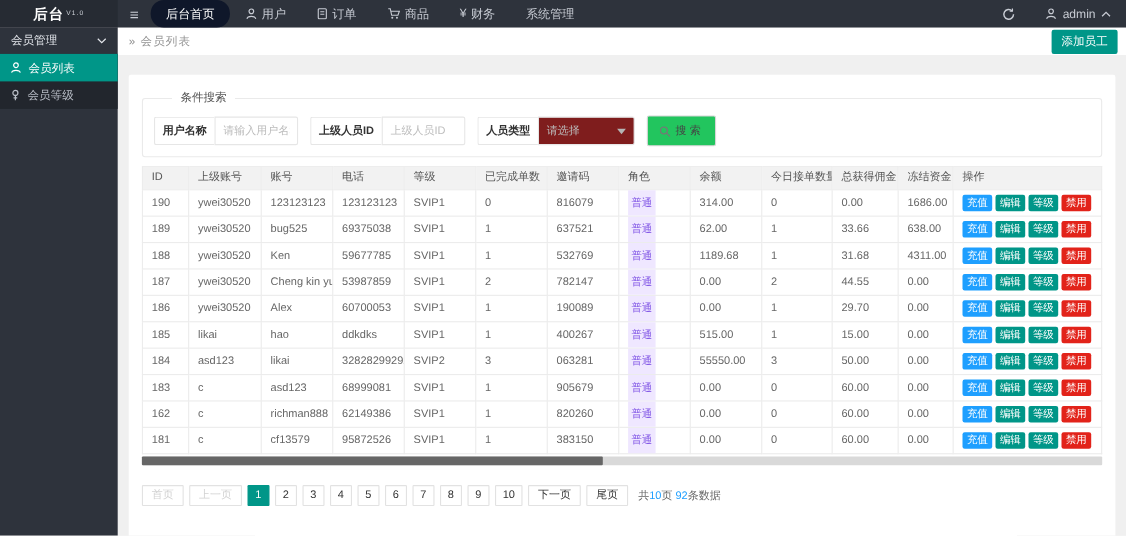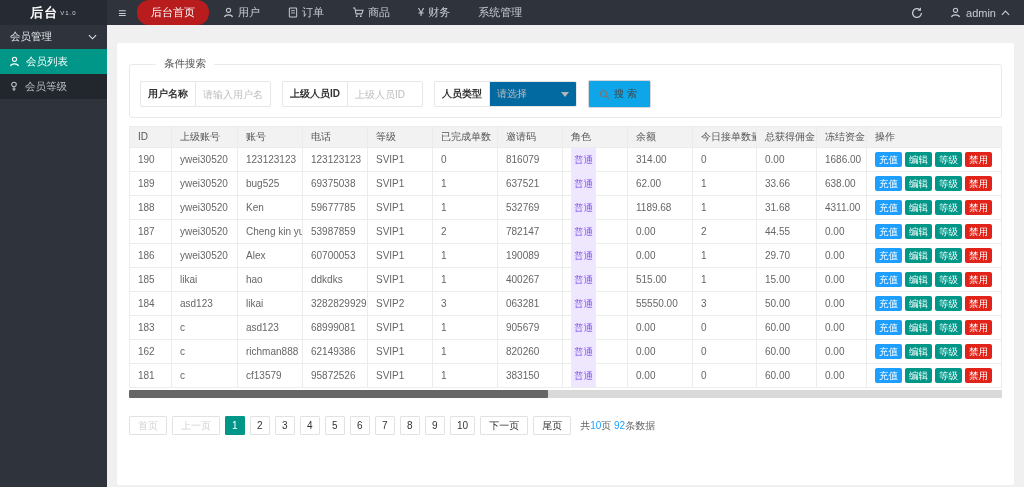--- a/index.html
+++ b/index.html
@@ -6,21 +6,21 @@
   html,body { width:1024px; height:487px; overflow:hidden; }
   body { font-family:"Liberation Sans","DejaVu Sans",sans-serif; background:#f0f0f0; position:relative; }
 
   
   .topbar { position:absolute; top:0; left:0; width:1024px; height:25px; background:#2e333c; display:flex; align-items:stretch; z-index:5; }
   .logo { width:107px; background:#262b33; color:#fff; display:flex; align-items:center; justify-content:center; font-size:13px; font-weight:bold; letter-spacing:1px; }
   .logo sup { font-size:6px; margin-left:2px; font-weight:normal; color:#cfd3da; }
   .burger { width:30px; display:flex; align-items:center; justify-content:center; color:#c8ccd4; font-size:14px; cursor:pointer; }
   .nav-items { display:flex; align-items:stretch; }
   .nav-item { display:flex; align-items:center; gap:4px; padding:0 14px; color:#c8ccd4; font-size:11px; cursor:pointer; white-space:nowrap; }
-  .nav-item.active { background:#b91c1c; color:#fff;border-radius:12px; }
+  .nav-item.active { background:#0f172a; color:#fff;border-radius:12px; }
   .nav-ic { display:flex; align-items:center; }
   .yen { font-size:11px; line-height:1; }
   .top-right { margin-left:auto; display:flex; align-items:center; }
   .refresh-btn { padding:0 13px; display:flex; align-items:center; color:#c8ccd4; cursor:pointer; height:25px; }
   .admin-box { display:flex; align-items:center; gap:5px; color:#c8ccd4; font-size:11px; padding:0 14px; cursor:pointer; }
 
   
   .sidebar { position:absolute; top:25px; left:0; bottom:0; width:107px; background:#2e333c; z-index:4; }
   .side-group { height:24px; display:flex; align-items:center; justify-content:space-between; padding:0 10px; color:#e3e6eb; font-size:10.5px; cursor:pointer; }
   .side-sub { background:#22262d; }
@@ -36,23 +36,23 @@
   .card { margin:18px 10px 0; background:#fff; border-radius:2px; padding:2px 0 50px; }
 
   
   .search-fs { margin:12px 12px 8px; border:1px solid #eaeaea; border-radius:3px; padding:9px 10px; }
   .search-fs legend { margin-left:16px; padding:0 8px; font-size:10.5px; color:#555; }
   .search-row { display:flex; align-items:center; }
   .pair { display:flex; align-items:stretch; height:26px; margin-right:11px; }
   .pair-label { display:flex; align-items:center; padding:4px 7px; font-size:10px; font-weight:bold; color:#333; border:1px solid #e6e6e6; border-right:none; border-radius:2px 0 0 2px; background:#fff; white-space:nowrap; }
   .pair-input { width:76px; border:1px solid #e6e6e6; border-radius:0 2px 2px 0; font-size:10px; padding:0 7px; color:#333; outline:none; font-family:inherit; }
   .pair-input::placeholder { color:#bcbcbc; }
-  .pair-select { width:88px; border:1px solid #e6e6e6; border-radius:0 2px 2px 0; display:flex; align-items:center; justify-content:space-between; padding:0 7px; font-size:10px; color:#bcbcbc; cursor:pointer; background:#0369a1; }
+  .pair-select { width:88px; border:1px solid #e6e6e6; border-radius:0 2px 2px 0; display:flex; align-items:center; justify-content:space-between; padding:0 7px; font-size:10px; color:#bcbcbc; cursor:pointer; background:#7f1d1d; }
   .sel-arrow { width:0; height:0; border-left:4px solid transparent; border-right:4px solid transparent; border-top:5px solid #b5b5b5; }
-  .search-btn { display:flex; align-items:center; gap:4px; border:1px solid #d6d6d6; background:#0ea5e9; border-radius:2px; height:20px; padding:13px 10px; font-size:10px; color:#444; cursor:pointer; font-family:inherit; }
+  .search-btn { display:flex; align-items:center; gap:4px; border:1px solid #d6d6d6; background:#22c55e; border-radius:2px; height:20px; padding:13px 10px; font-size:10px; color:#444; cursor:pointer; font-family:inherit; }
   .search-btn .lbl { letter-spacing:3px; }
 
   
   .tbl-wrap { margin:0 12px; }
   table { width:100%; border-collapse:collapse; table-layout:fixed; }
   th, td { border:1px solid #ececec; font-size:10px; padding:4px 8px; text-align:left; white-space:nowrap; overflow:hidden; color:#666; font-weight:normal; line-height:12px; }
   thead th { background:#f2f2f2; color:#555; }
   tbody tr { background:#fff; }
   .role-tag { color:#8257e6; background:#efe7ff; padding:18px 3px; border-radius:2px; font-size:9.5px; cursor:pointer; }
   .act-btn { display:inline-block; color:#fff; font-size:9.5px; padding:2px 4px; border-radius:2px; border:none; margin-right:3px; cursor:pointer; line-height:11px; font-family:inherit; }
@@ -178,20 +178,27 @@
             <line x1="5" y1="6.4" x2="5" y2="11" stroke="currentColor" stroke-width="1.2"></line>
             <line x1="3.2" y1="8.8" x2="6.8" y2="8.8" stroke="currentColor" stroke-width="1.2"></line>
           </svg>
         </span>
         <span>会员等级</span>
       </div>
     </div>
 </div>
 
 <div class="main">
+  <div class="crumbbar">
+    <span class="crumb">
+      <span>»</span>
+      <span>会员列表</span>
+    </span>
+    <button class="add-btn">添加员工</button>
+  </div>
 
   <div class="card">
     <fieldset class="search-fs">
       <legend>条件搜索</legend>
       <div class="search-row">
         <span id="search-fields" style="display:flex;align-items:center;">
             <span class="pair">
               <span class="pair-label">用户名称</span>
               <input class="pair-input" placeholder="请输入用户名称" style="">
             </span>

